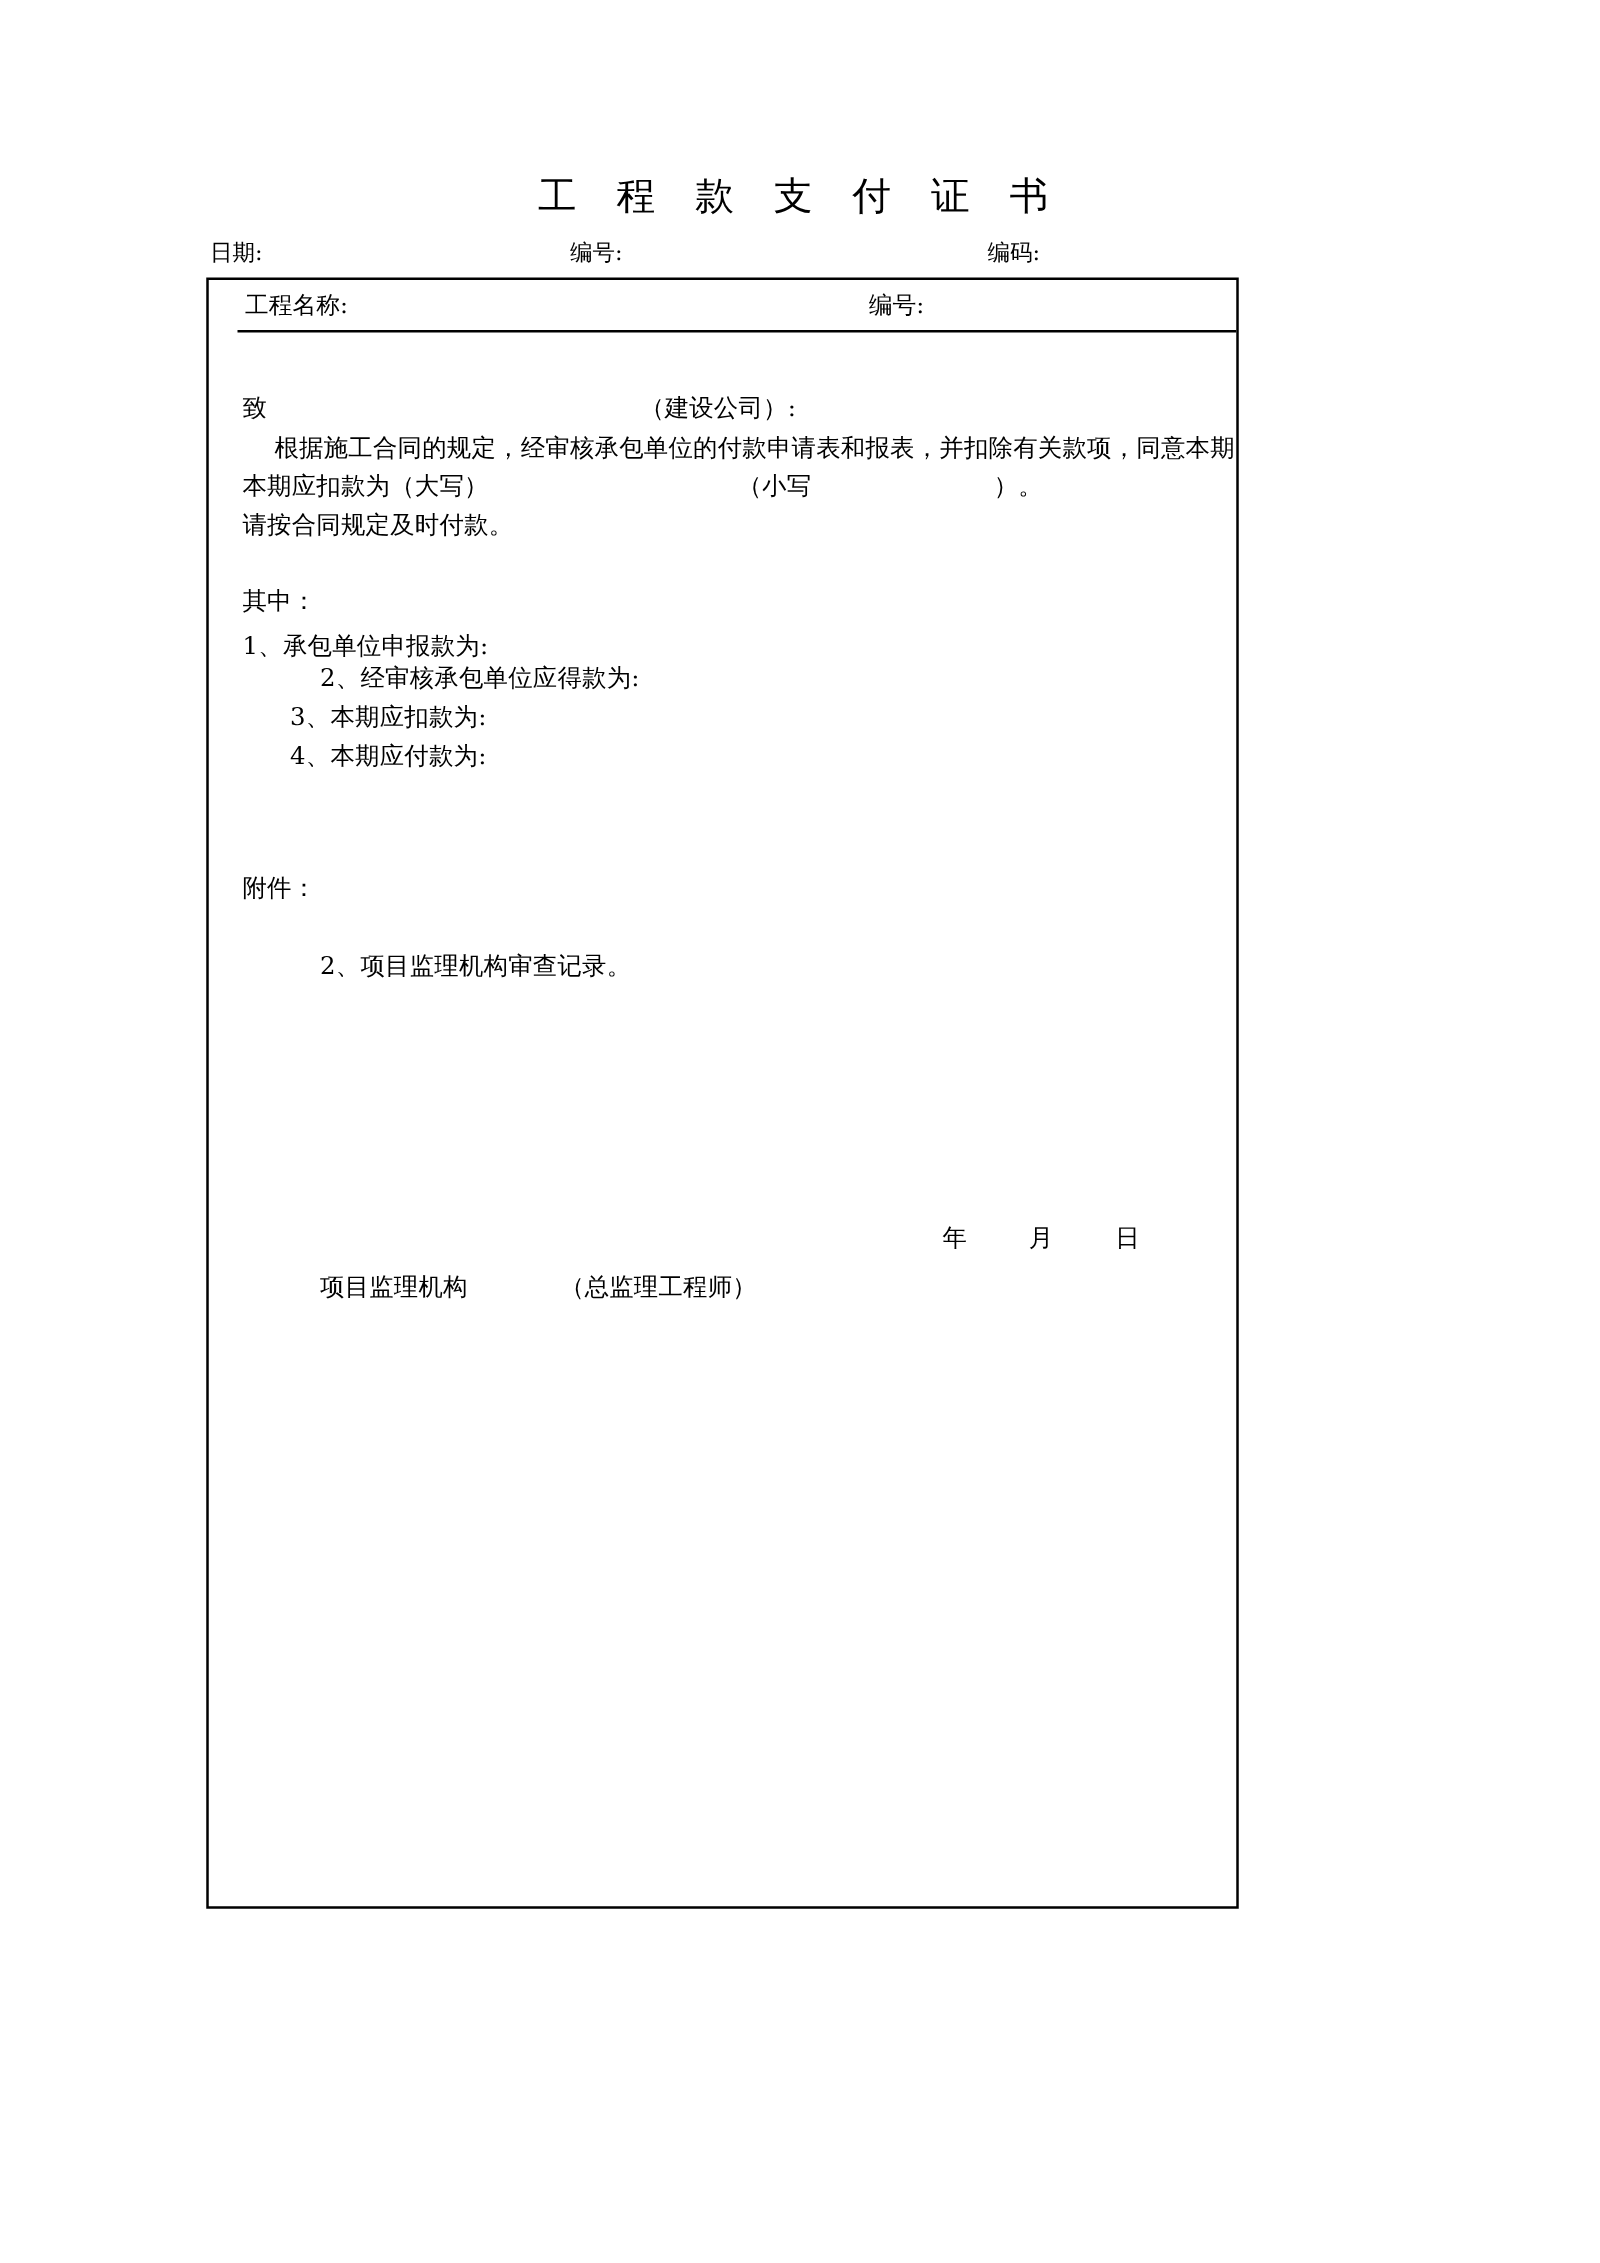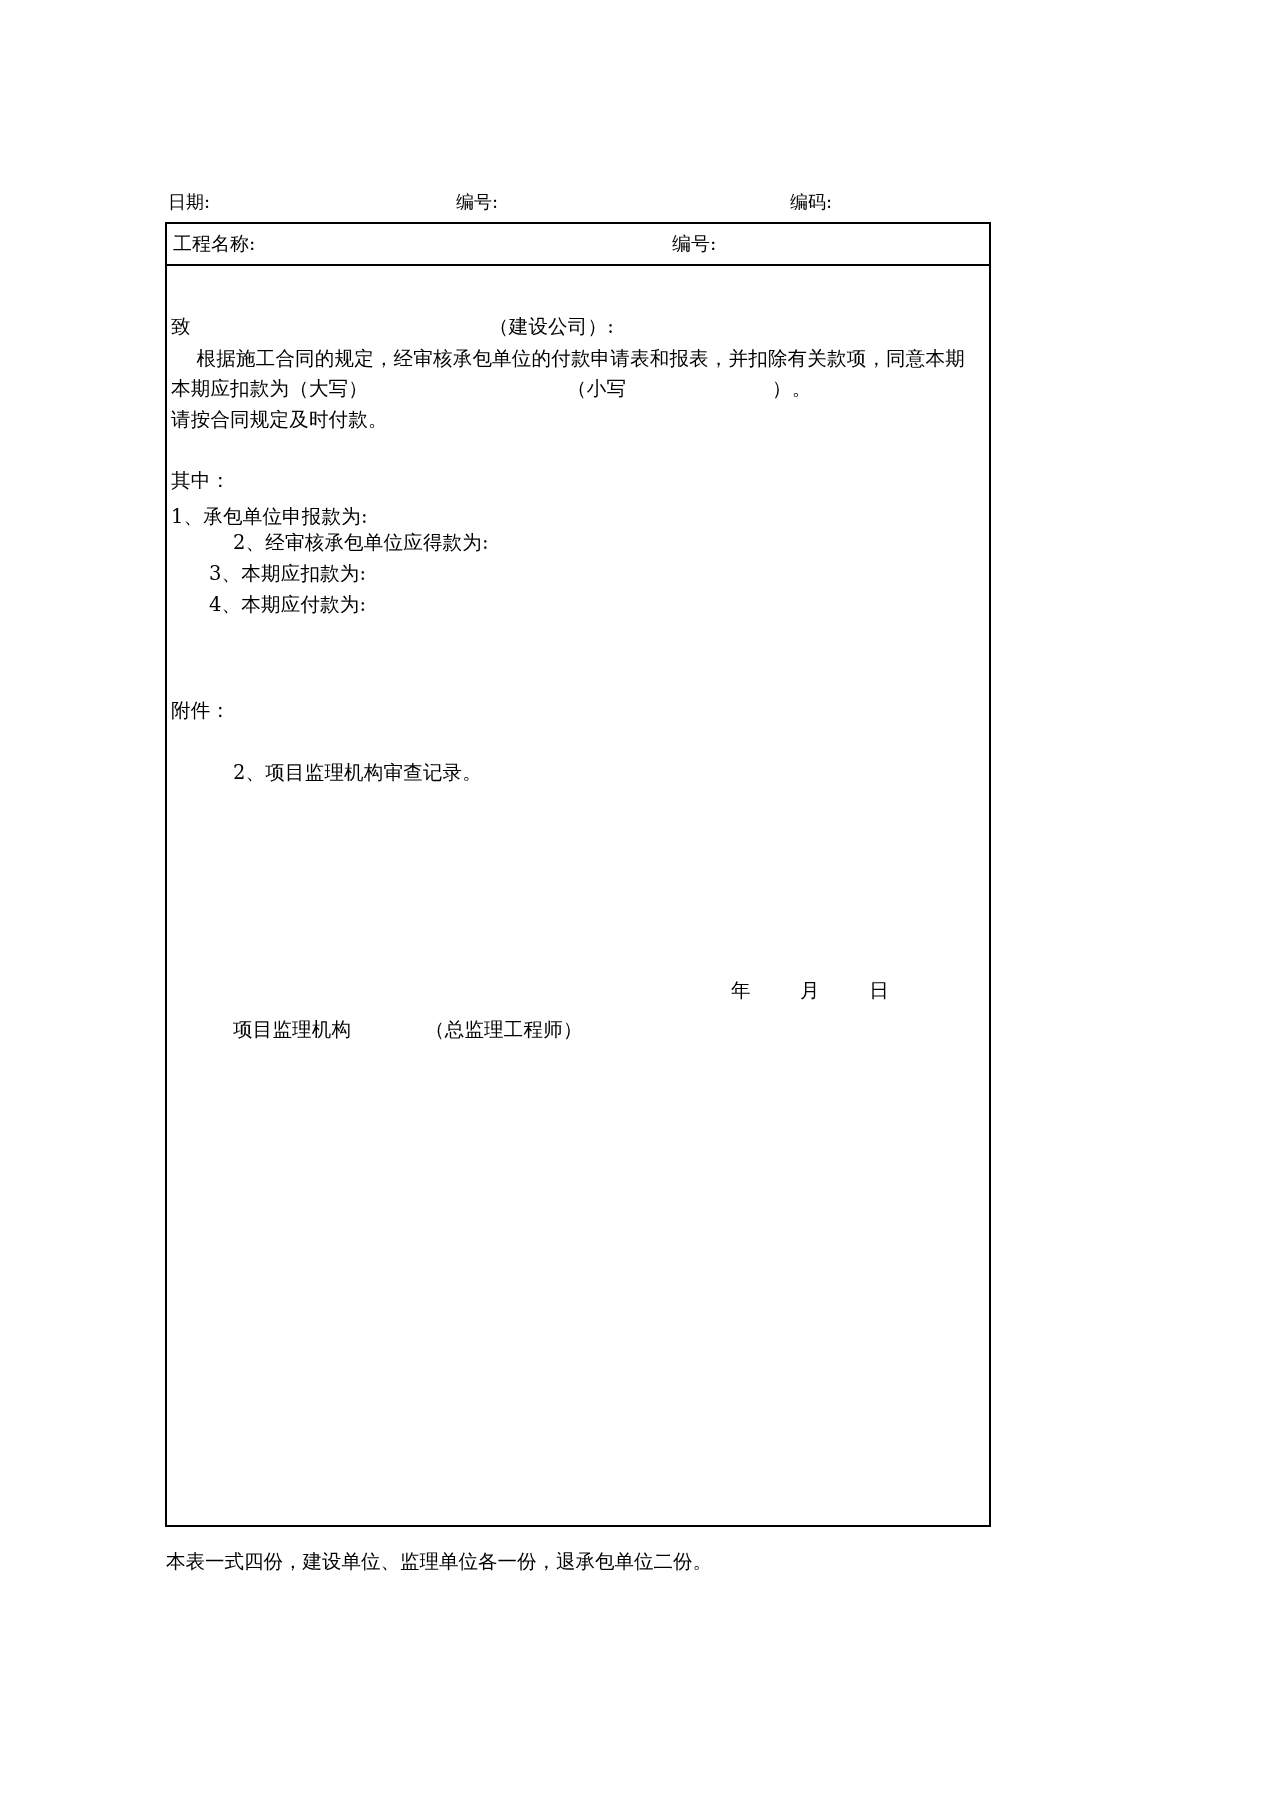--- a/index.html
+++ b/index.html
@@ -52,20 +52,21 @@
 
   
   .frame {
     position: absolute;
     left: 165px;
     top: 222px;
     width: 826px;
     height: 1305px;
     border: 2px solid #000000;
     box-sizing: border-box;
+    padding-left: 23px;
   }
   .frame-head {
     position: relative;
     height: 42px;
     border-bottom: 2px solid #000000;
     box-sizing: border-box;
   }
   .frame-head .cell {
     position: absolute;
     top: 7px;
@@ -119,20 +120,21 @@
     top: 1548px;
     font-size: 19.5px;
     white-space: nowrap;
   }
 </style>
 </head>
 <body>
 
 <div class="page">
 
+  <div class="doc-title">工 程 款 支 付 证 书</div>
 
   <div class="meta-row">
     <span class="meta-item meta-date">日期:</span>
     <span class="meta-item meta-no">编号:</span>
     <span class="meta-item meta-code">编码:</span>
   </div>
 
   <div class="frame">
 
     <div class="frame-head">
@@ -164,15 +166,14 @@
       <span class="body-line ln-att2">2、项目监理机构审查记录。</span>
 
       <span class="body-line ln-ymd">年        月        日</span>
 
       <span class="body-line ln-sign-org">项目监理机构</span>
       <span class="body-line ln-sign-eng">（总监理工程师）</span>
 
     </div>
   </div>
 
-  <div class="footer-note">本表一式四份，建设单位、监理单位各一份，退承包单位二份。</div>
 
 </div>
 
 </body></html>

